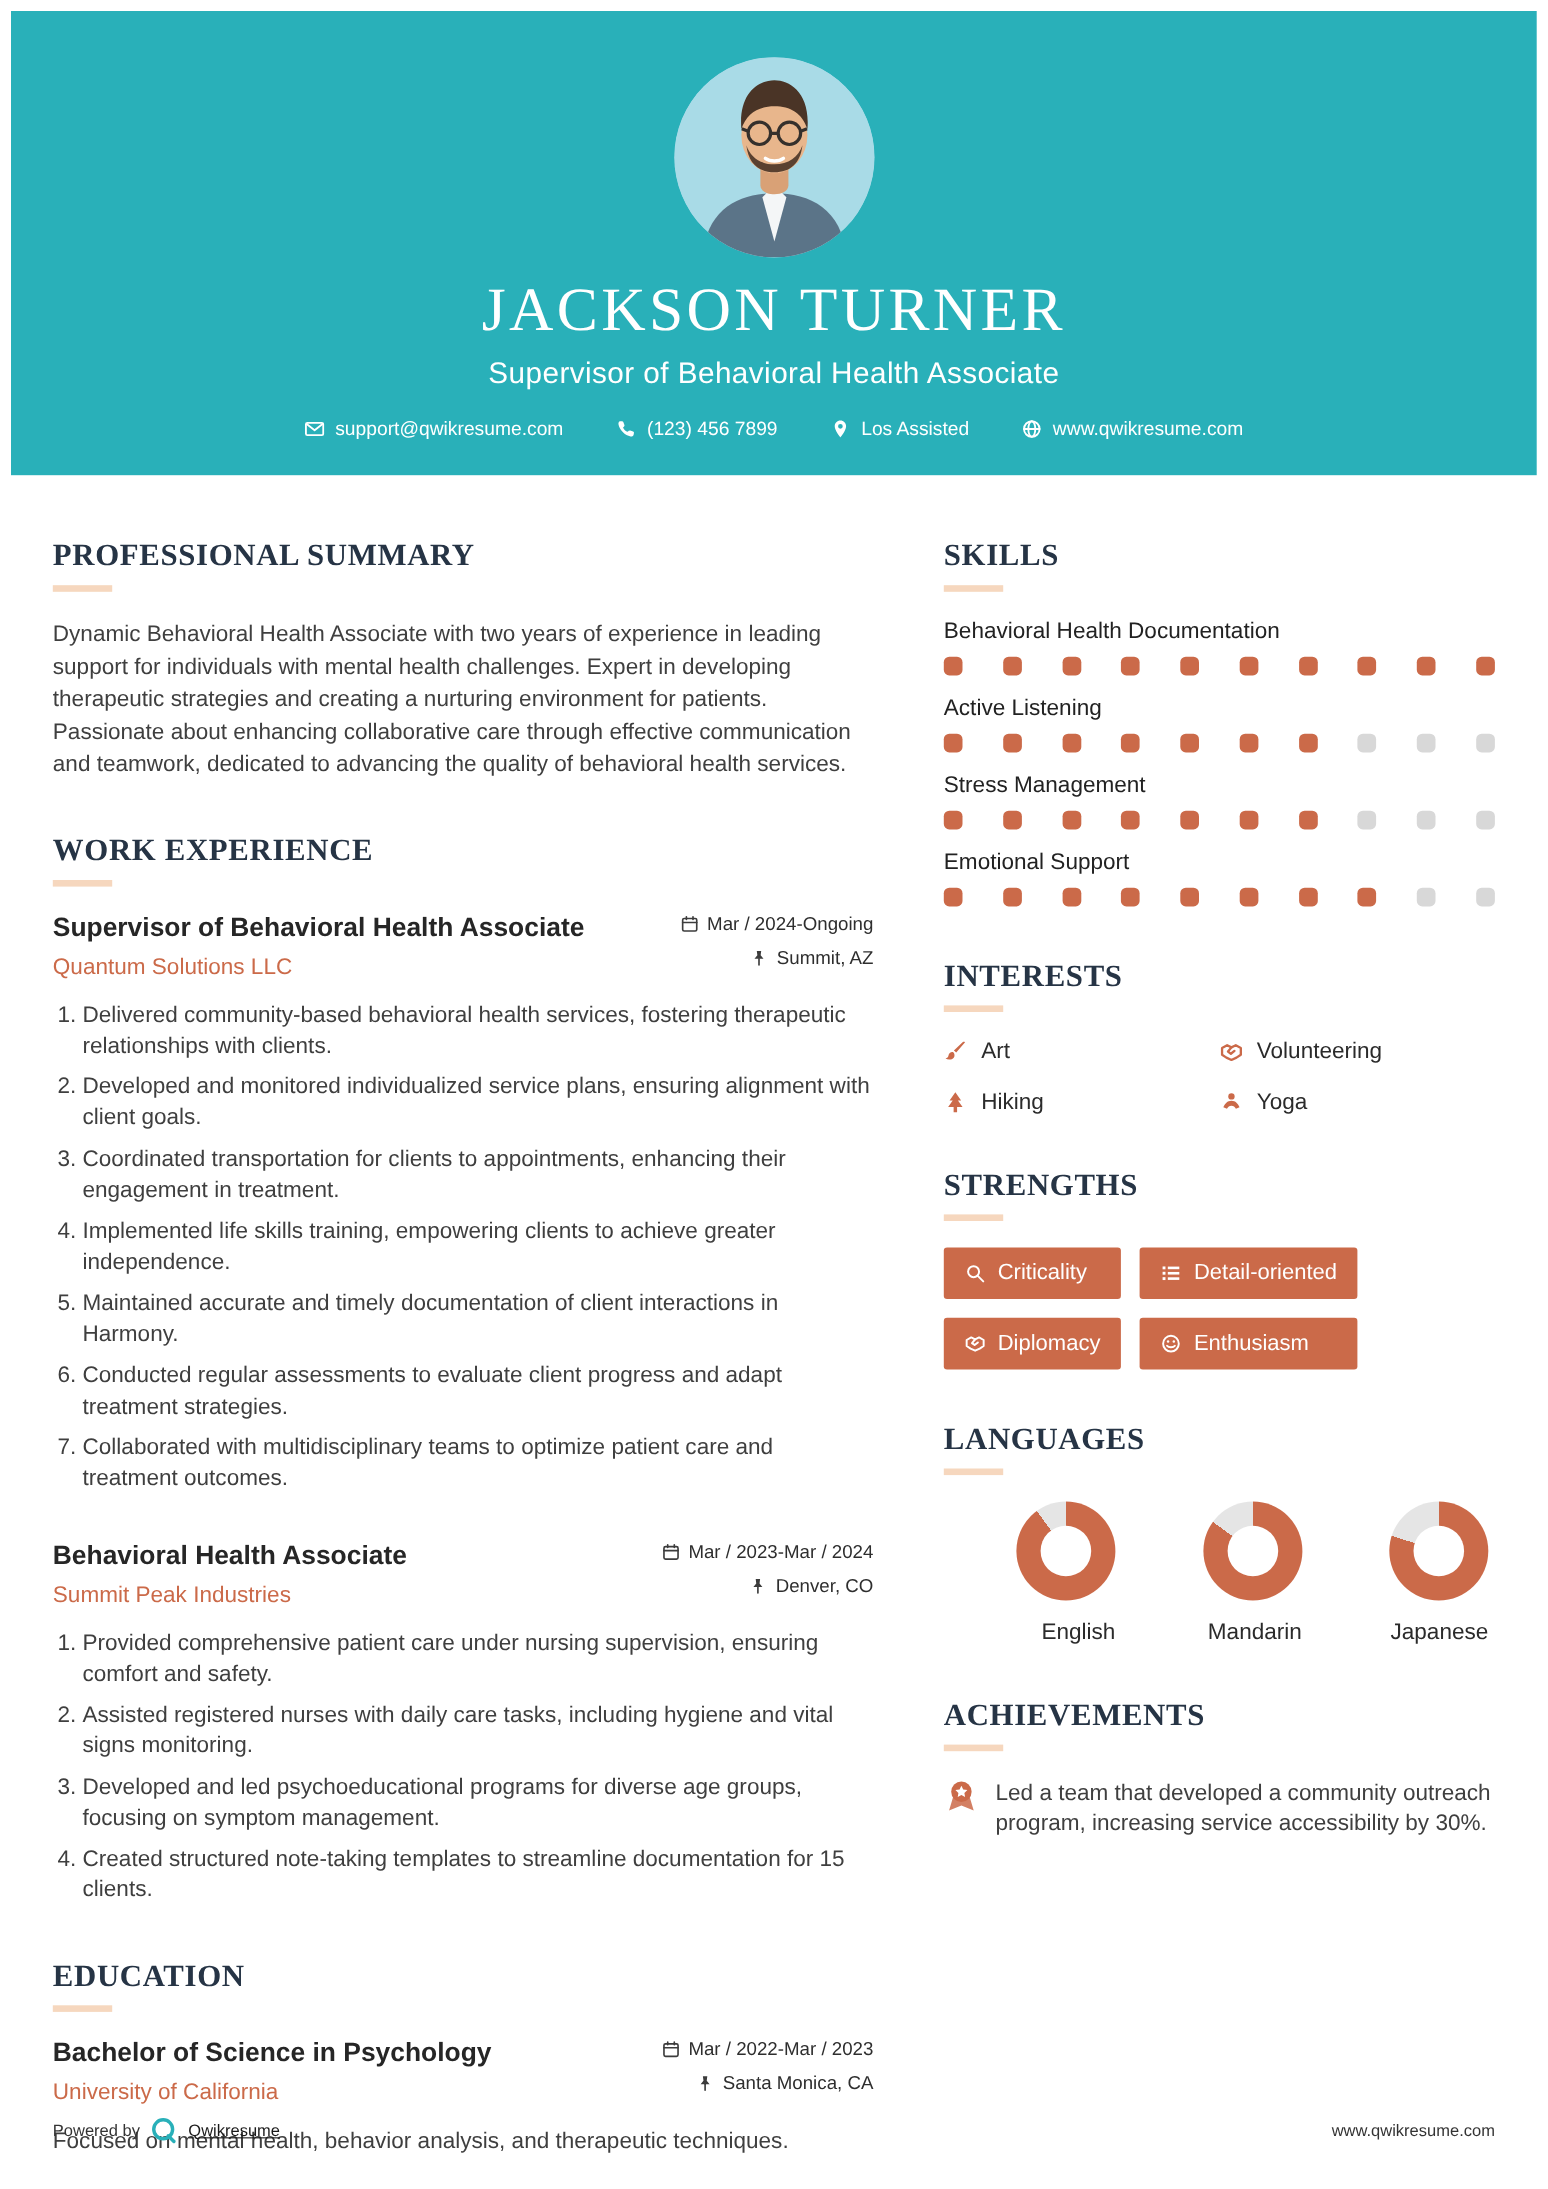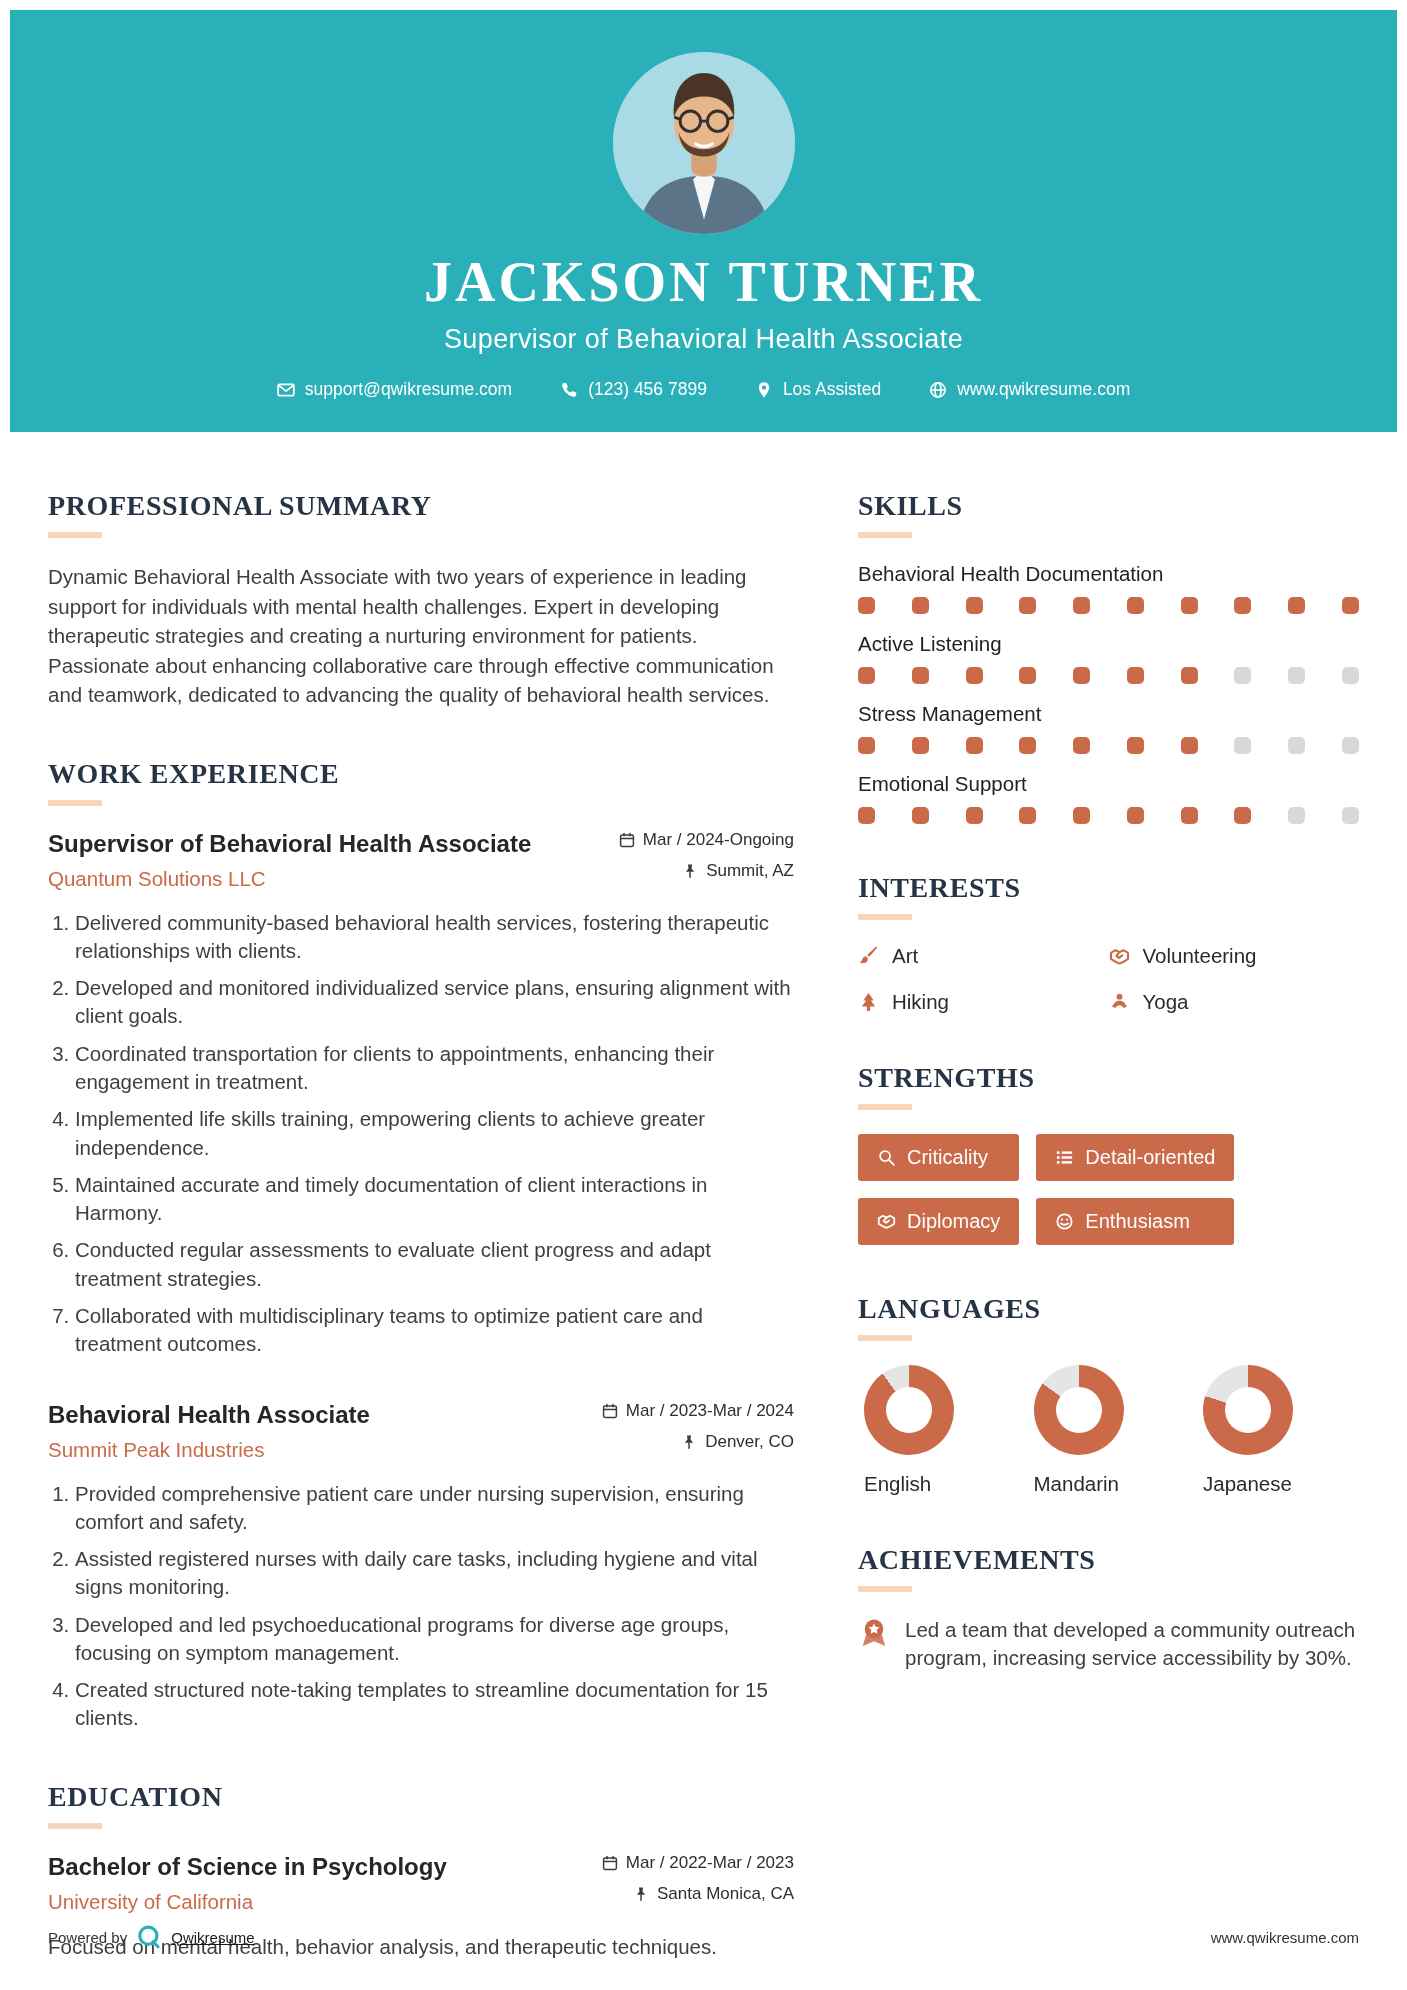--- a/index.html
+++ b/index.html
@@ -7,21 +7,21 @@
     --heading:#263445; --text:#3f3f3f; --dot-empty:#d8d8d8; --donut-empty:#e5e5e5;
   }
   *{box-sizing:border-box;}
   html,body{margin:0;padding:0;background:#ffffff;}
   .page{width:1407px;height:1990px;position:relative;background:#fff;overflow:hidden;
         font-family:"Liberation Sans",sans-serif;color:var(--text);padding:10px 10px 0;}
   
   .header{background:var(--teal);color:#fff;text-align:center;padding:42px 20px 32px;}
   .photo{width:182px;height:182px;border-radius:50%;margin:0 auto 16px;overflow:hidden;background:#a9dbe7;}
   .photo svg{display:block;width:100%;height:100%;}
-  .name{font-family:"Liberation Serif",serif;font-weight:700;font-size:56px;letter-spacing:3px;margin:4px 0 10px;}
+  .name{font-family:"Liberation Serif",serif;font-weight:400;font-size:56px;letter-spacing:3px;margin:4px 0 10px;}
   .jobtitle{font-size:27px;font-weight:400;letter-spacing:.4px;}
   .contact{display:flex;justify-content:center;align-items:center;gap:48px;margin-top:24px;font-size:17.5px;}
   .c-item{display:flex;align-items:center;gap:10px;color:#fff;text-decoration:none;}
   .ci{width:18px;height:18px;flex:0 0 auto;}
   
   .cols{display:flex;gap:64px;padding:58px 38px 0;}
   .col-left{flex:0 0 746px;}
   .col-right{flex:1;min-width:0;}
   .section{margin-bottom:48px;}
   h2.sec{font-family:"Liberation Serif",serif;font-size:28px;color:var(--heading);letter-spacing:.6px;margin:0 0 10px;}
@@ -47,21 +47,21 @@
   .int-grid{display:grid;grid-template-columns:1fr 1fr;row-gap:22px;}
   .int-item{display:flex;align-items:center;gap:13px;font-size:20.5px;color:#2b2b2b;}
   .ii{width:21px;height:21px;flex:0 0 auto;}
   
   .str-grid{display:grid;grid-template-columns:repeat(2,max-content);gap:17px;}
   .str-btn{display:inline-flex;align-items:center;gap:11px;background:var(--accent);color:#fff;
            font-size:20px;padding:12px 19px;border-radius:3px;}
   .si{width:19px;height:19px;flex:0 0 auto;}
   
   .lang-row{display:flex;justify-content:space-between;padding:0 6px;}
-  .lang{display:flex;flex-direction:column;align-items:flex-start;width:150px;}
+  .lang{display:flex;flex-direction:column;align-items:flex-end;width:150px;}
   .donut{width:90px;height:90px;border-radius:50%;position:relative;background:var(--donut-empty);}
   .donut::after{content:"";position:absolute;inset:22px;background:#fff;border-radius:50%;}
   .lang-label{margin-top:17px;font-size:20.5px;color:#2b2b2b;}
   
   .ach{display:flex;gap:15px;margin-bottom:22px;}
   .ai{width:32px;height:32px;flex:0 0 auto;margin-top:2px;}
   .ach-text{font-size:20.5px;line-height:1.38;}
   
   .footer{position:absolute;left:48px;right:48px;bottom:40px;display:flex;justify-content:space-between;align-items:center;font-size:15px;color:#333;}
   .brand{display:flex;align-items:center;gap:9px;}

